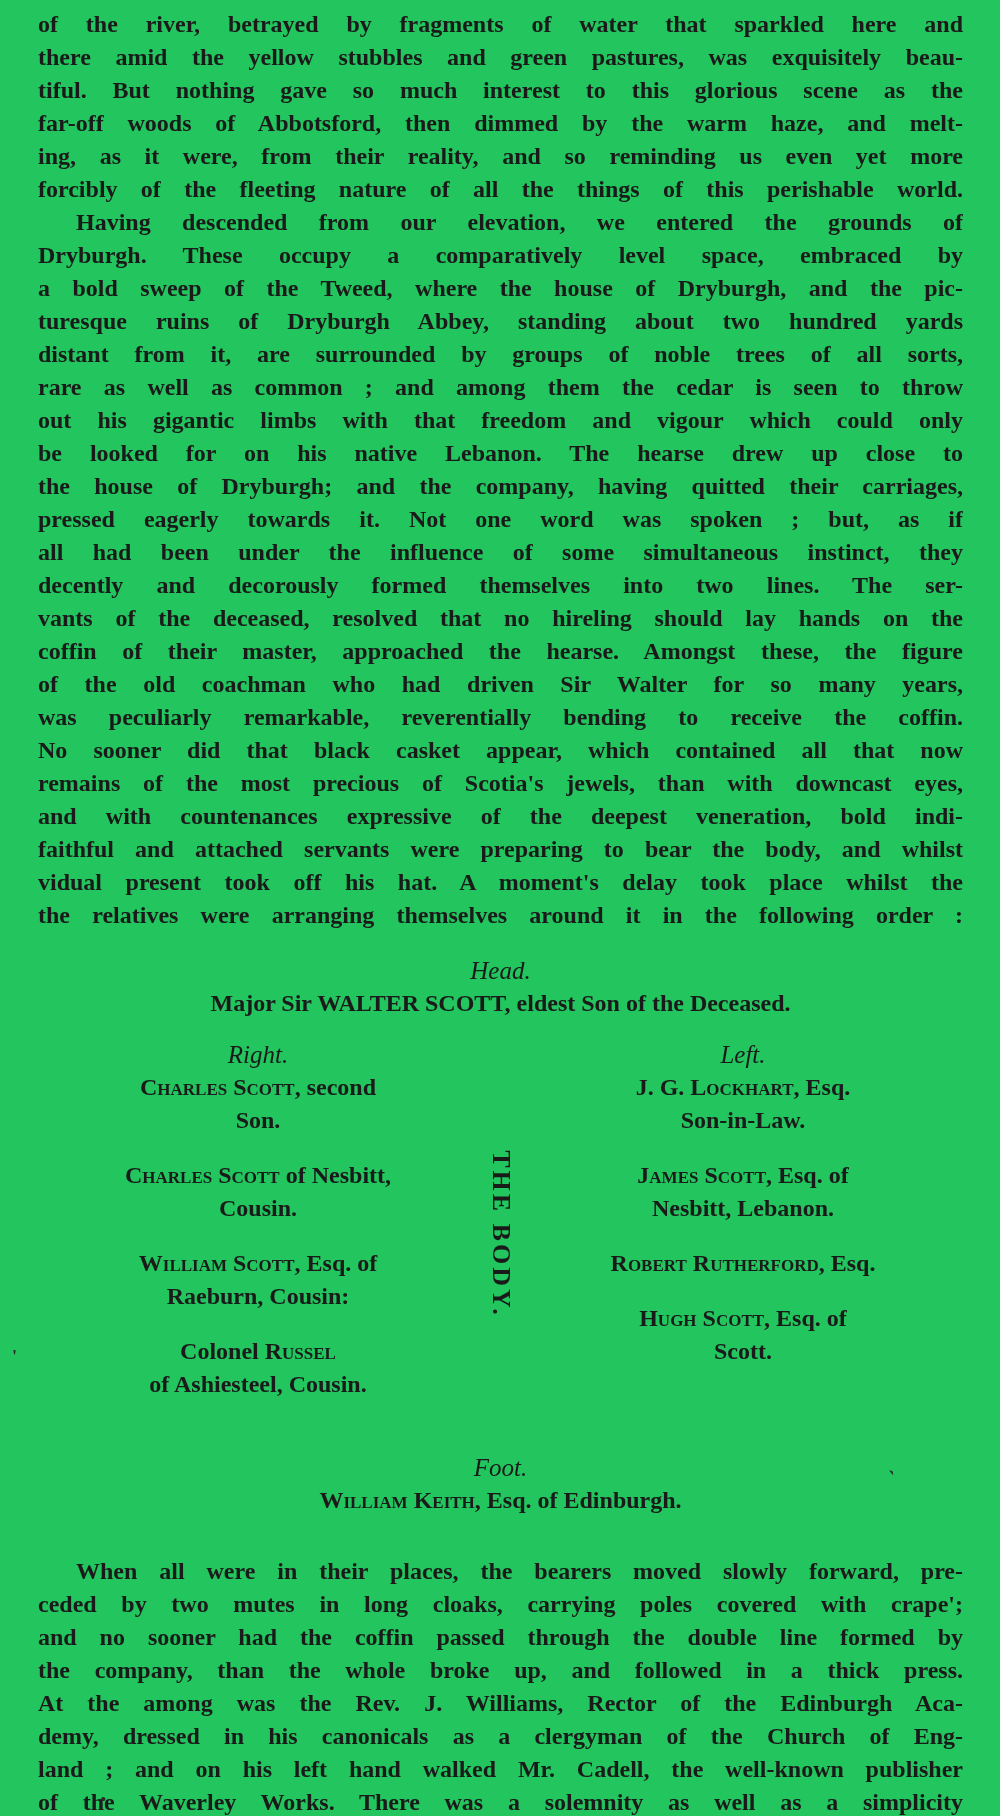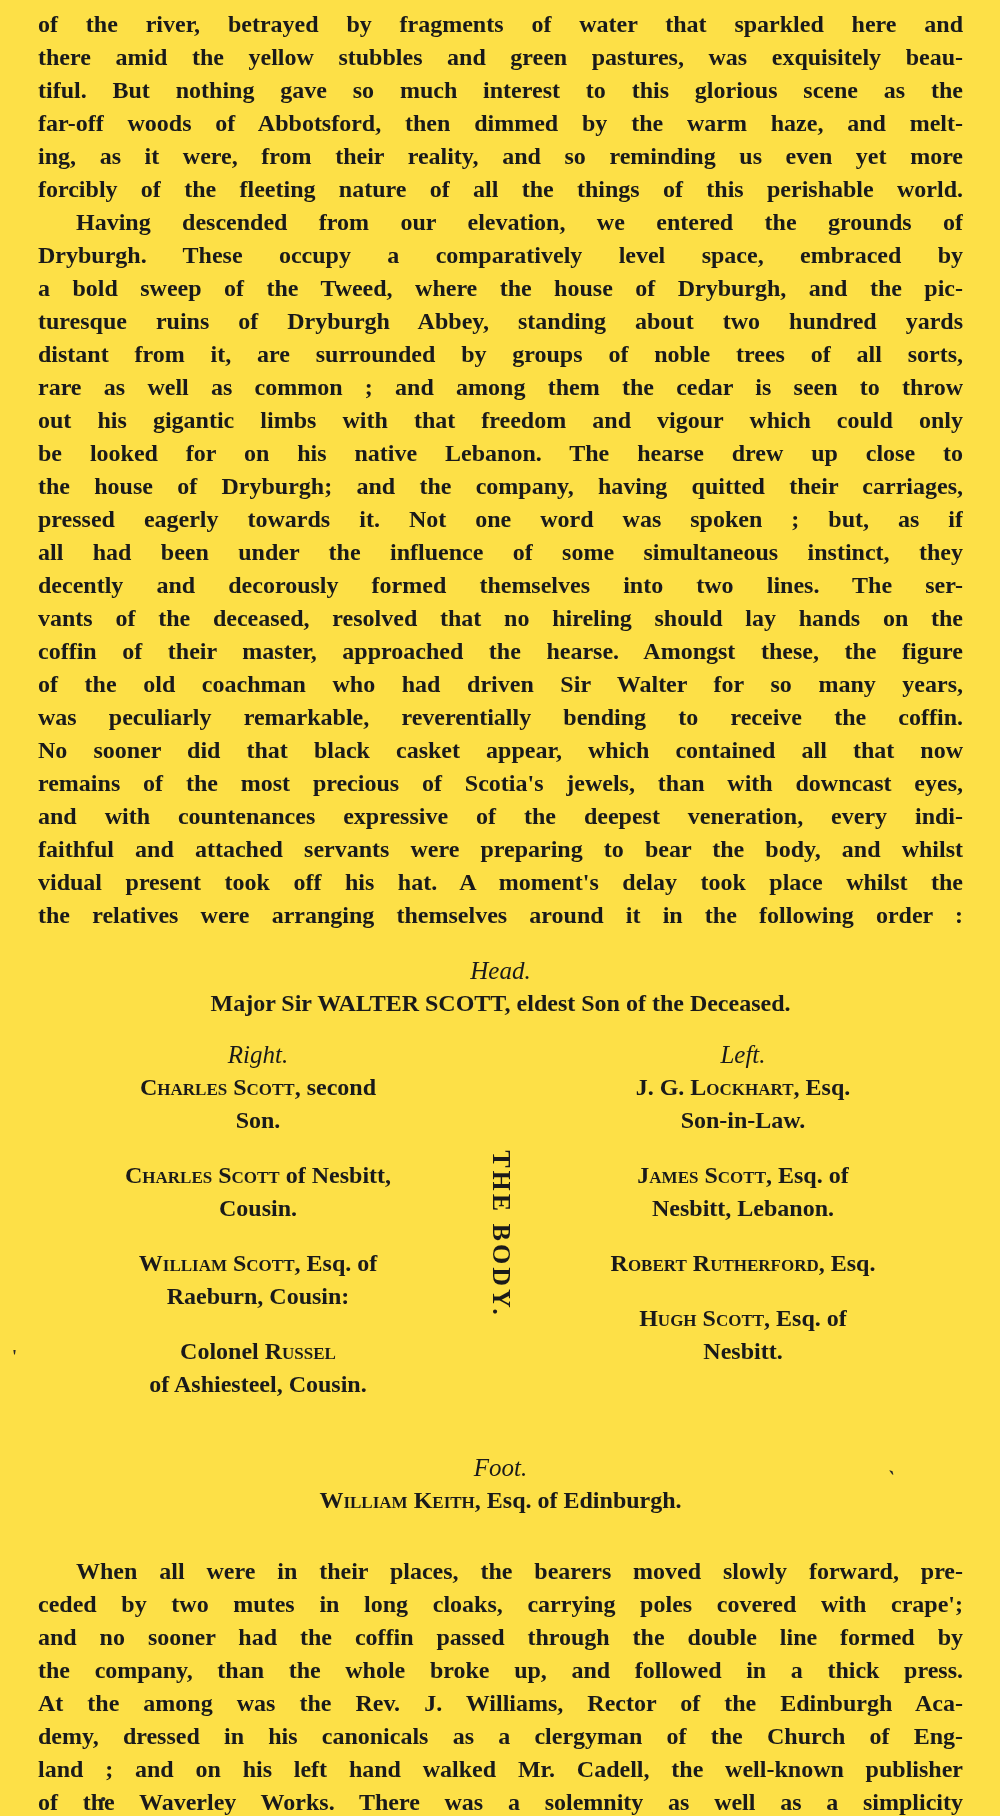--- a/index.html
+++ b/index.html
@@ -1,20 +1,20 @@
 <!DOCTYPE html>
 <html><head>
 <meta charset="utf-8">
 <style>
   html,body { margin:0; padding:0; background:#e8e8e4; }
   .page {
     position:relative;
     width:1000px; height:1816px;
     margin:0 auto;
-    background:#fde047;
+    background:#22c55e;
     color:#1a1a1a;
     font-family:"Liberation Serif","DejaVu Serif",serif;
     font-weight:bold;
     box-sizing:border-box;
     padding:8px 37px 0 38px;
     overflow:hidden;
   }
   .para { margin:0; }
   .pline {
     font-size:24px;
@@ -127,21 +127,21 @@
       <div class="pline">coffin of their master, approached the hearse. Amongst these, the figure</div>
 
       <div class="pline">of the old coachman who had driven Sir Walter for so many years,</div>
 
       <div class="pline">was peculiarly remarkable, reverentially bending to receive the coffin.</div>
 
       <div class="pline">No sooner did that black casket appear, which contained all that now</div>
 
       <div class="pline">remains of the most precious of Scotia's jewels, than with downcast eyes,</div>
 
-      <div class="pline">and with countenances expressive of the deepest veneration, every indi-</div>
+      <div class="pline">and with countenances expressive of the deepest veneration, bold indi-</div>
 
       <div class="pline">faithful and attached servants were preparing to bear the body, and whilst</div>
 
       <div class="pline">vidual present took off his hat. A moment's delay took place whilst the</div>
 
       <div class="pline">the relatives were arranging themselves around it in the following order :</div>
     </div>
 
   <div class="order">
 
@@ -189,21 +189,21 @@
               <div class="oline"><span></span><span class="sc">James Scott</span><span>, Esq. of</span></div>
               <div class="oline">Nesbitt, Lebanon.</div>
             </div>
 
             <div class="order-entry">
               <div class="oline"><span></span><span class="sc">Robert Rutherford</span><span>, Esq.</span></div>
             </div>
 
             <div class="order-entry">
               <div class="oline"><span></span><span class="sc">Hugh Scott</span><span>, Esq. of</span></div>
-              <div class="oline">Nesbitt.</div>
+              <div class="oline">Scott.</div>
             </div>
           </div>
       </div>
 
       <div class="body-label-wrap">
         <span class="body-label-inner">THE BODY.</span>
       </div>
 
     </div>
 

